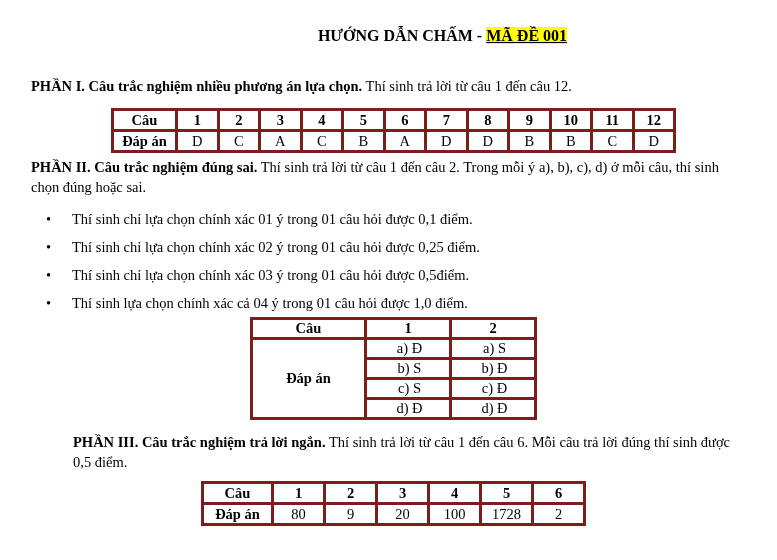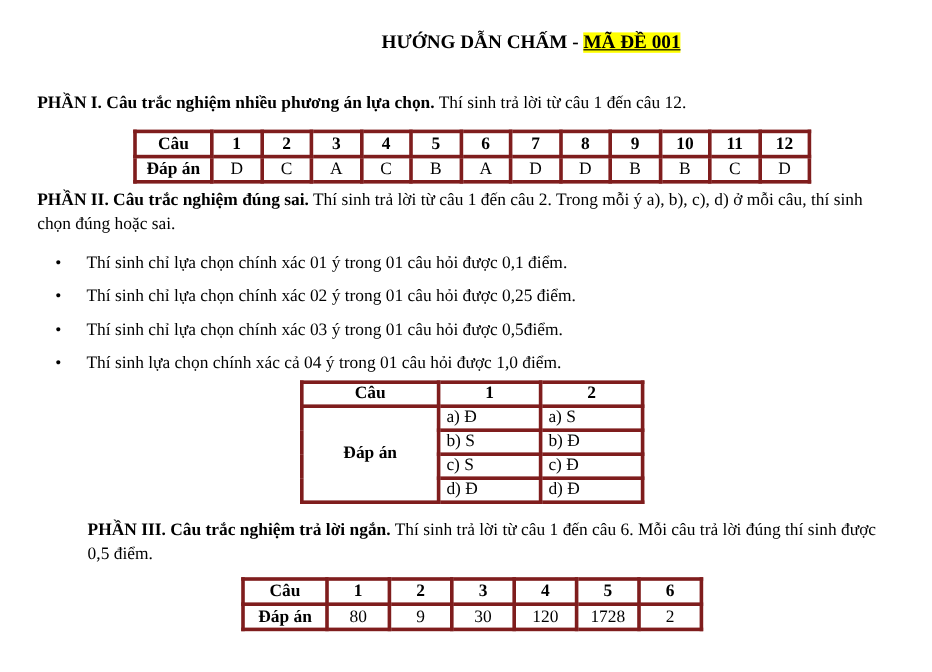--- a/index.html
+++ b/index.html
@@ -24,21 +24,21 @@
   .mt-p2 { margin-top:4px; }
   .mt-p3 { margin-top:12px;margin-left:42px; }
 
   table { border-collapse:collapse; table-layout:fixed; font-size:14.5px; }
   td { border:3px solid #7f1d1d; text-align:center; vertical-align:middle; height:21px; padding:0 2px; overflow:hidden;margin-left:19px; }
   .tbl-center { margin-left:auto; margin-right:auto; position:relative; left:5px; }
 
   .t1 { width:562px; margin-top:12px; }
   .t2 { width:284px; margin-top:0; }
   .t2 td { height:20px; }
-  .t2 .ans { text-align:left; padding-left:5px; }
+  .t2 .ans { text-align:center; padding-left:5px; }
   .t3 { width:382px; margin-top:9px; }
 
   ul.notes { list-style:none; margin:8px 0 0 15px; }
   ul.notes li { font-size:14.5px; line-height:28px; }
   ul.notes .bullet { display:inline-block; width:26px; }
 </style>
 </head>
 <body>
 
 <div class="page">
@@ -142,21 +142,21 @@
       <td class="b">2</td>
       <td class="b">3</td>
       <td class="b">4</td>
       <td class="b">5</td>
       <td class="b">6</td>
     </tr>
     <tr>
       <td class="b">Đáp án</td>
       <td>80</td>
       <td>9</td>
-      <td>30</td>
-      <td>120</td>
+      <td>20</td>
+      <td>100</td>
       <td>1728</td>
       <td>2</td>
     </tr>
   </tbody>
     </table>
 
 </div>
 
 </body></html>

